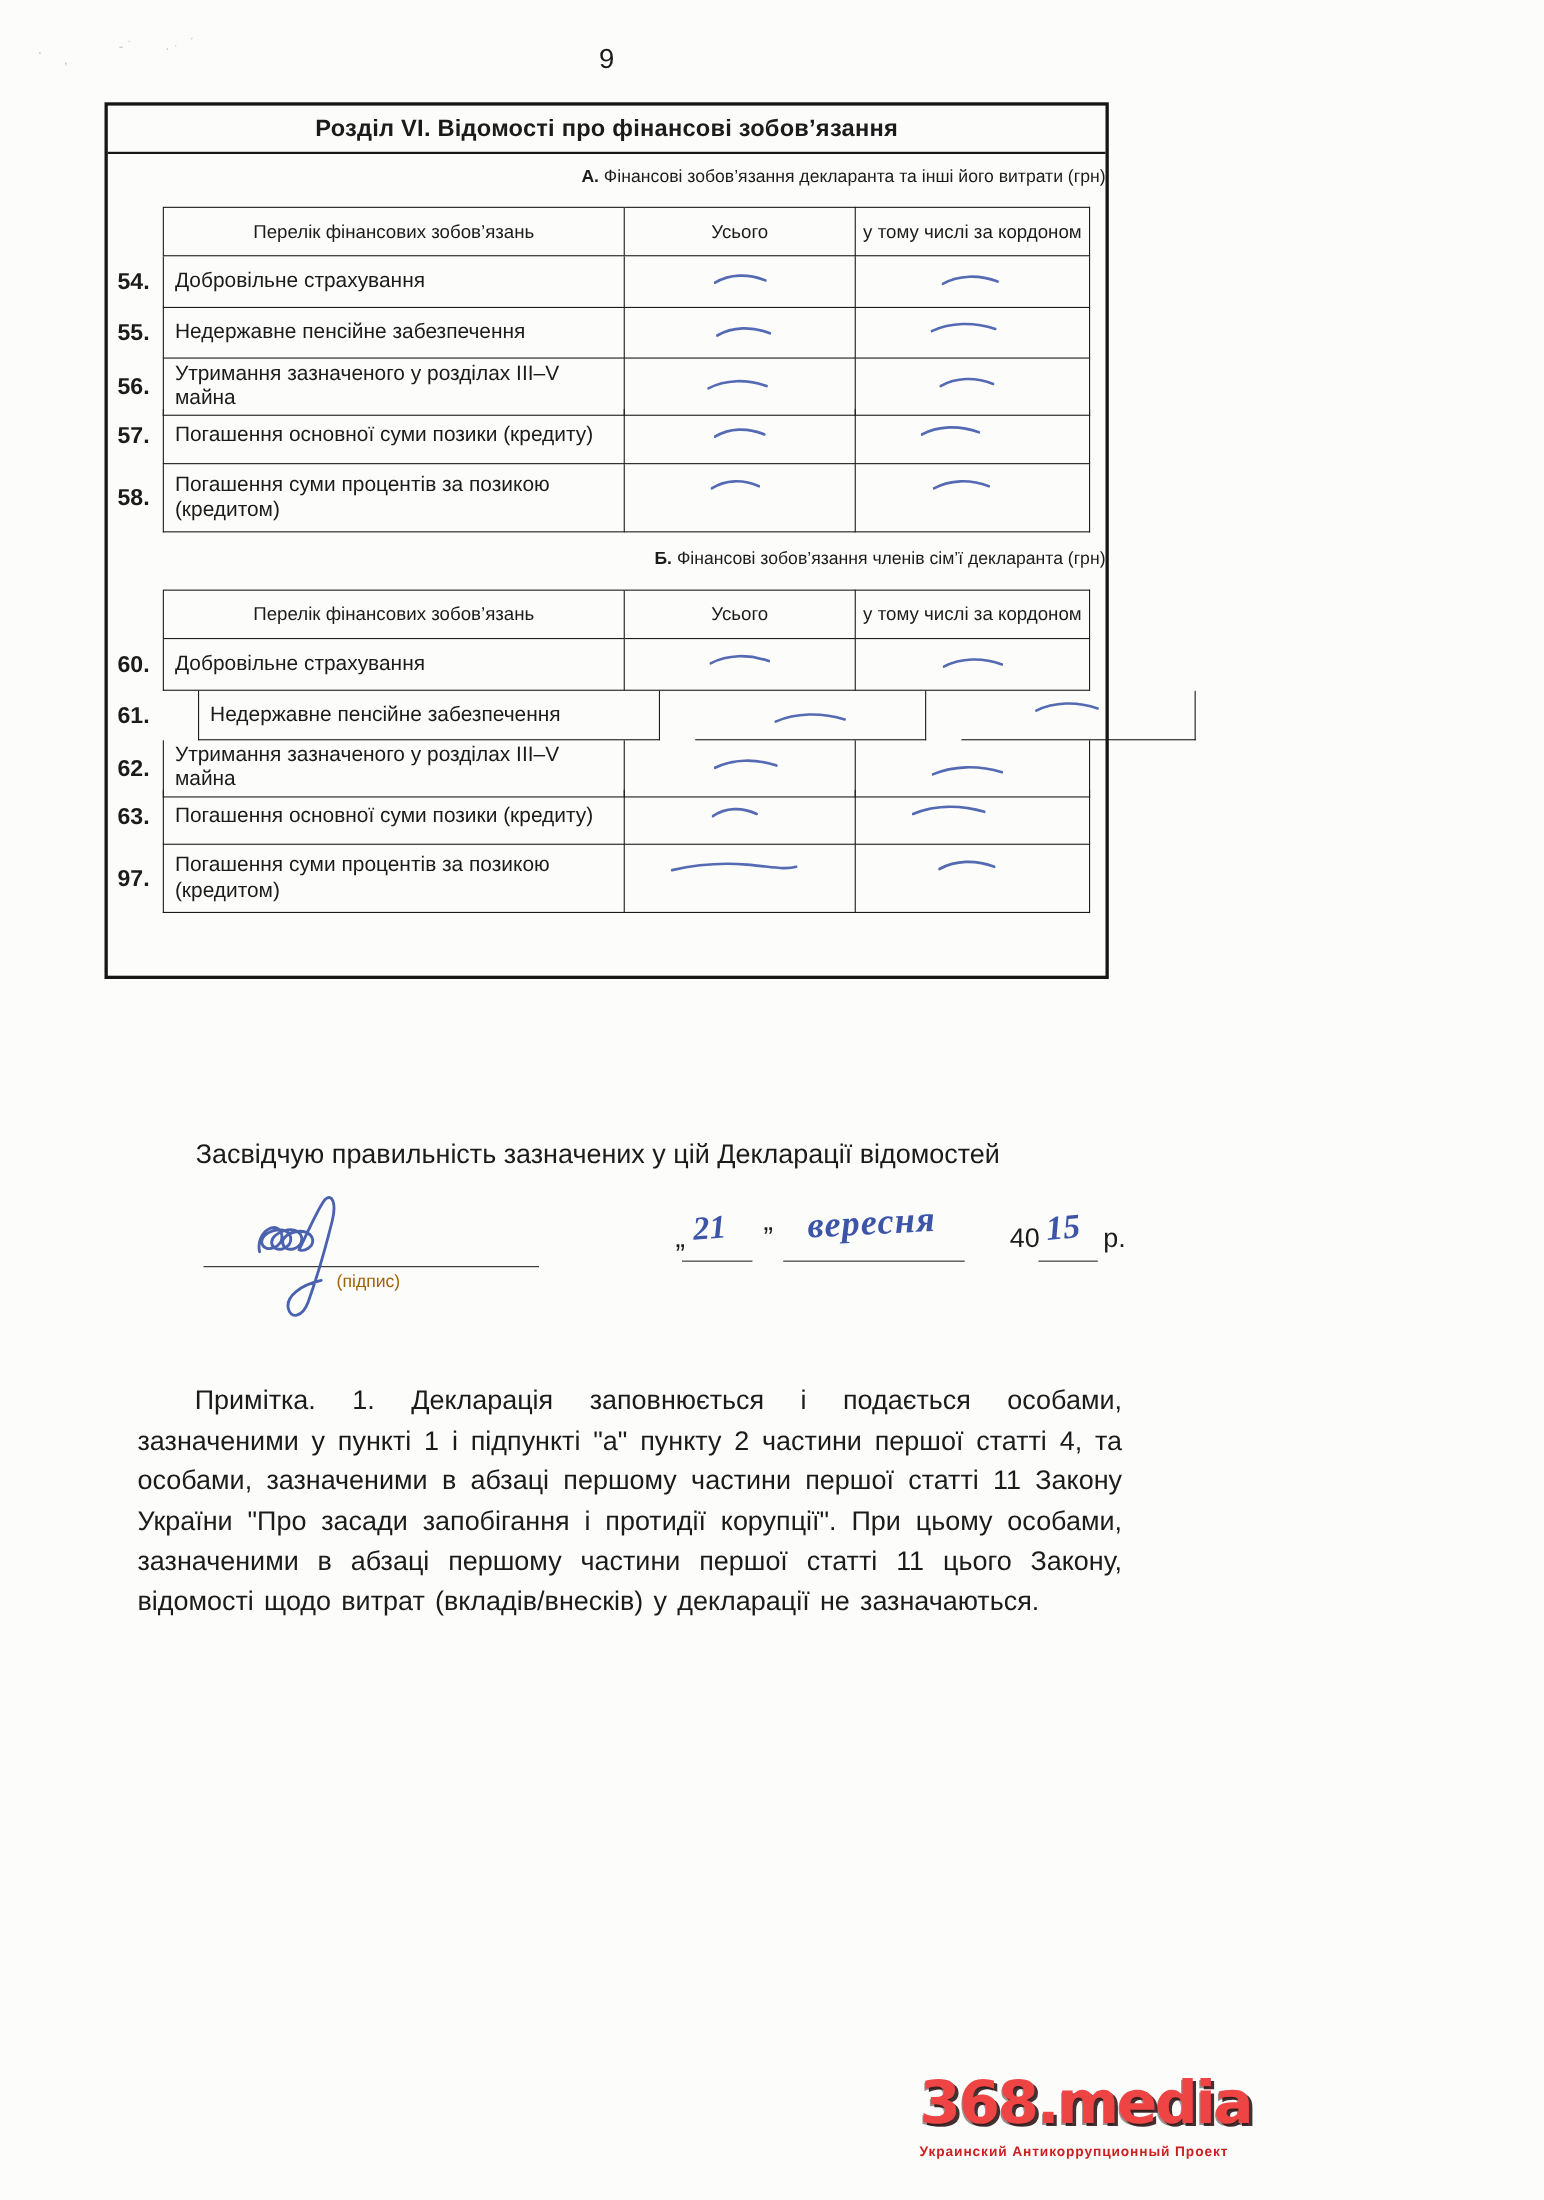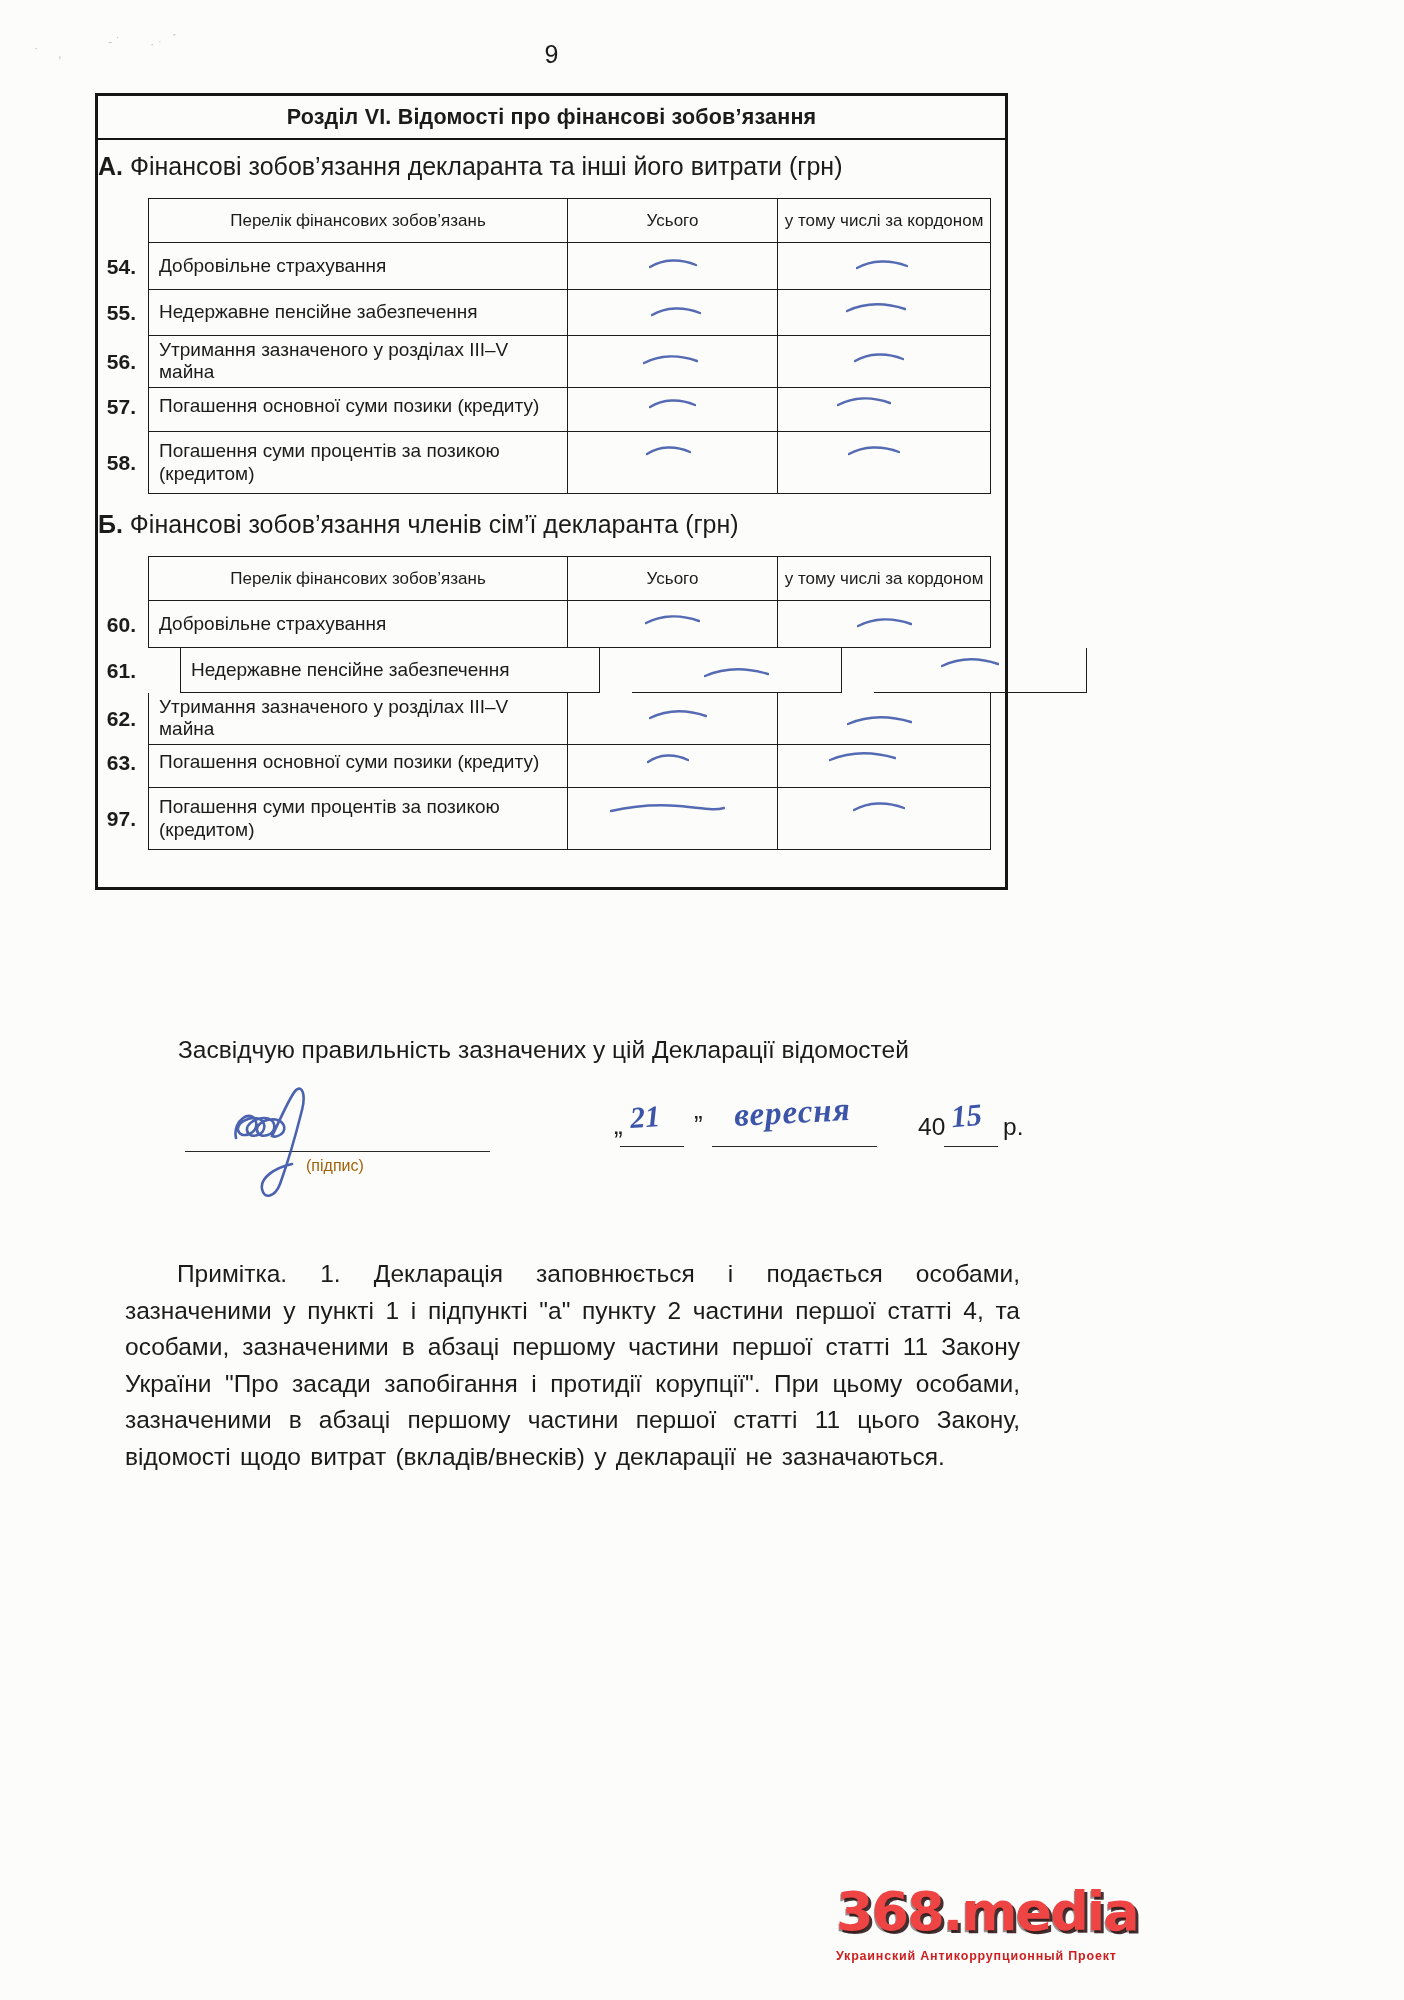--- a/index.html
+++ b/index.html
@@ -19,23 +19,23 @@
   .main-box {
     position:absolute; left:95px; top:93px; width:913px; height:797px;
     border:3px solid #161616; background:transparent;
   }
   .box-title {
     height:44px; border-bottom:2px solid #161616;
     display:flex; align-items:center; justify-content:center;
     font-weight:bold; font-size:21.5px; letter-spacing:.2px;
   }
   .sub-heading {
-    margin-top:12px; height:26px; text-align:left; font-size:25px;
-  }
-  .sub-heading + .table-grid { margin-top:20px; }
+    margin-top:12px; height:26px; text-align:right; font-size:16px;
+  }
+  .sub-heading + .table-grid { margin-top:10px; }
   .sub-heading.second { margin-top:16px; }
   .sub-letter { font-weight:bold; }
 
   
   .table-grid { width:893px; }
   .trow { display:grid; grid-template-columns:50px 420px 210px 213px; }
   .tcell {
     border-right:1.6px solid #1c1c1c; border-bottom:1.6px solid #1c1c1c;
     position:relative; background:transparent;
   }

